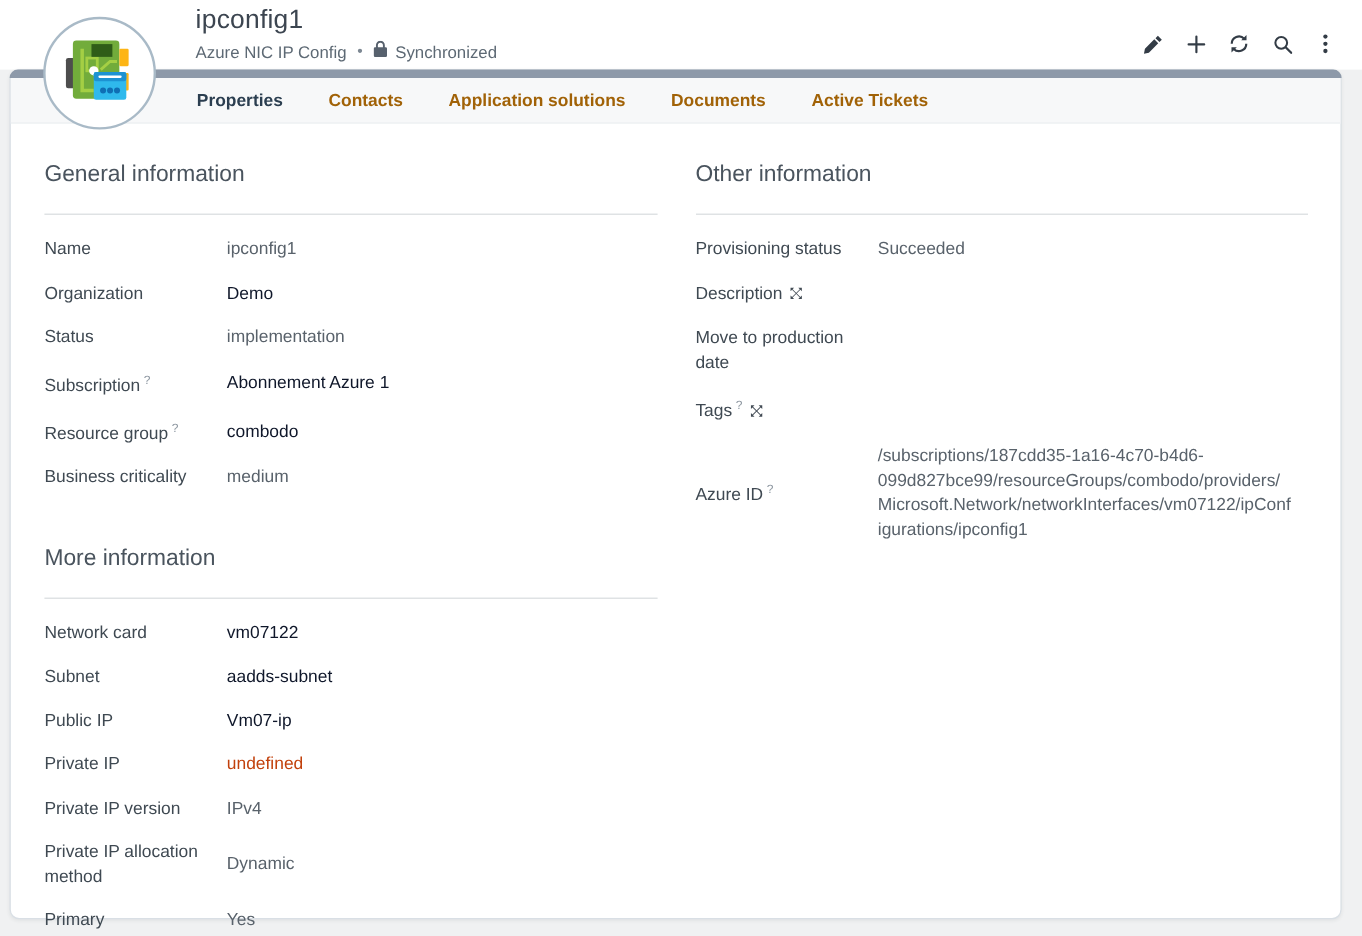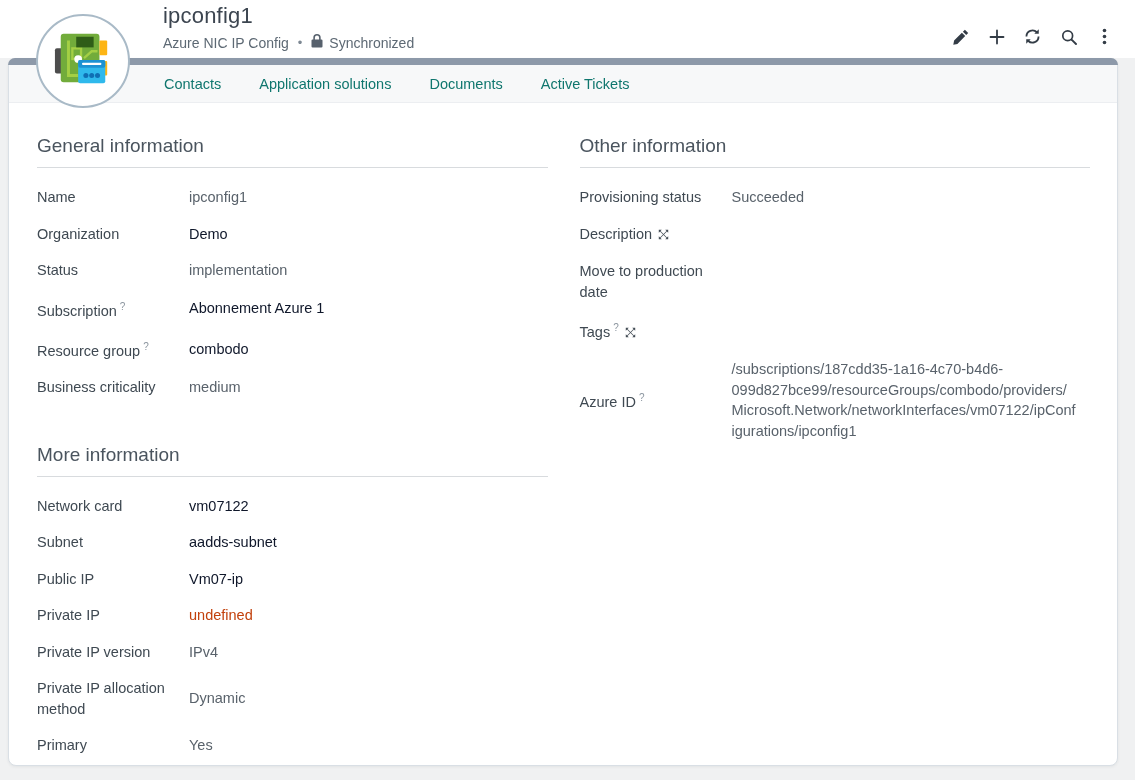--- a/index.html
+++ b/index.html
@@ -49,42 +49,42 @@
     height:7px; background:#8d99a9; border-radius:7px 7px 0 0;
     margin:-1px -1px 0 -1px;
   }
   .tabstrip {
     height:38px; background:#f7f8f9;
     border-bottom:1px solid #eceef1;
     display:flex; align-items:center;
     padding-left:136px;
   }
   .tab {
-    padding:0 19px; font-size:14.5px; color:#0f766e; cursor:pointer;
-    line-height:38px; white-space:nowrap;
+    padding:0 19px; font-size:14.5px; color:#a16207; cursor:pointer;
+    line-height:38px; white-space:nowrap;font-weight:bold;
   }
   .tab.active { color:#2b3e50; font-weight:bold; }
 
   
   .avatar {
     position:absolute; top:14px; left:36px; z-index:5;
     width:94px; height:94px; border-radius:50%;
     background:#ffffff; border:2px solid #a9bac7;
     display:flex; align-items:center; justify-content:center;
   }
 
   
   .content {
     padding:32px 27px 0 28px;
     display:flex; gap:32px;
   }
   .col { flex:1; min-width:0; }
   .fieldset-title {
     font-size:19px; color:#4a545e; font-weight:400;
-    padding-bottom:10px; border-bottom:1px solid #d8dbde;
+    padding-bottom:21px; border-bottom:1px solid #d8dbde;
     margin-bottom:19px;
   }
   .fieldset + .fieldset { margin-top:46px; }
   .field {
     display:flex; align-items:center;
     margin-bottom:16px; line-height:20.5px; font-size:14.5px;
   }
   .field-label { width:152px; flex:none; color:#3f4952; padding-right:10px; }
   .field-value { flex:1; color:#59626b; min-width:0; }
   .field-value.long { max-width:345px; overflow-wrap:anywhere; }
@@ -145,20 +145,21 @@
           <circle cx="2.5" cy="14.5" r="1.8"></circle>
         </g>
       </svg>
   </span>
 </div>
 
 <div class="panel">
   <div class="panel-topbar"></div>
 
   <div class="tabstrip">
+    <div class="tab active">Properties</div>
     <div class="tab">Contacts</div>
     <div class="tab">Application solutions</div>
     <div class="tab">Documents</div>
     <div class="tab">Active Tickets</div>
   </div>
 
   <div class="content">
 
     <div class="col">
 

